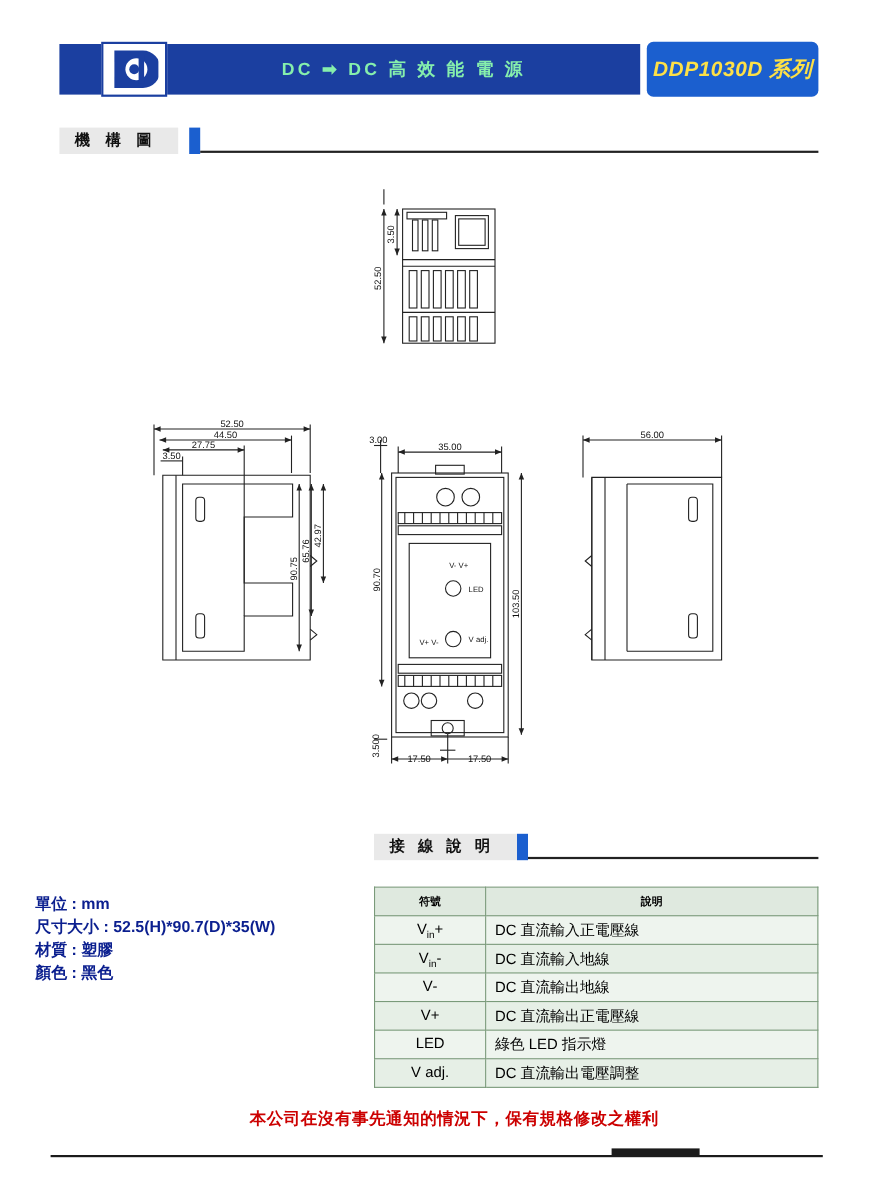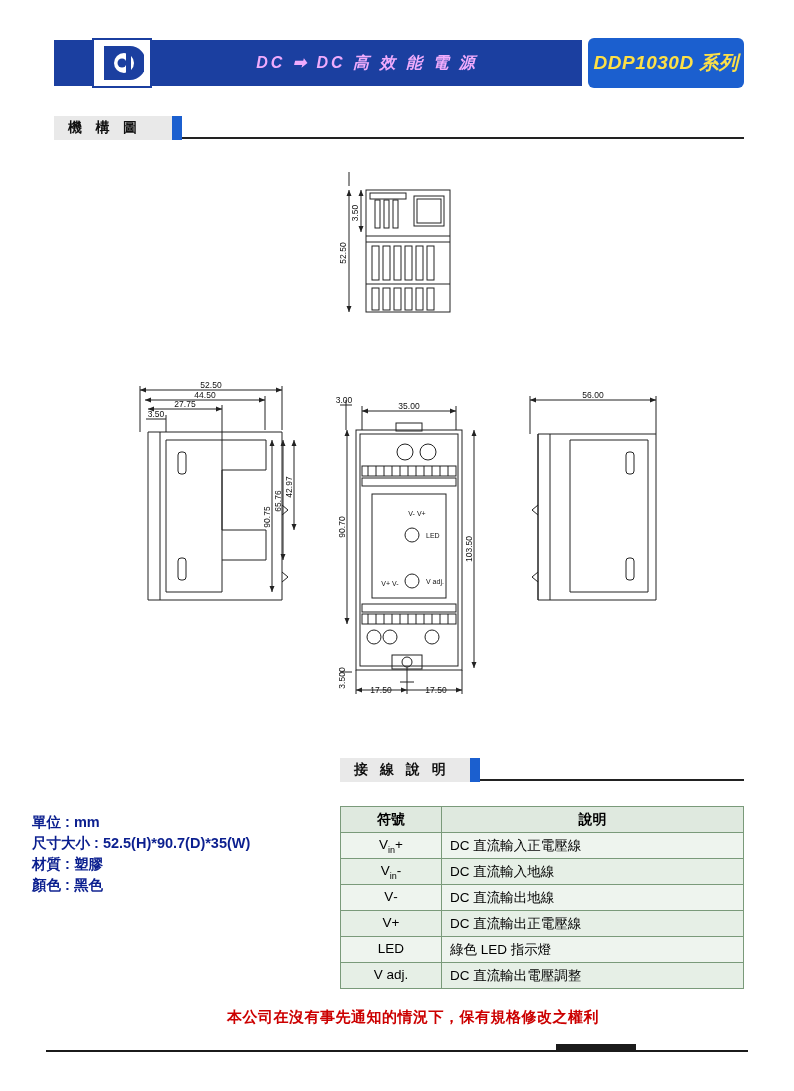--- a/index.html
+++ b/index.html
@@ -41,28 +41,27 @@
   .hdr-logo-glyph {
     position: absolute;
     left: 46px; top: 6px;
     width: 44px; height: 38px;
   }
   .hdr-bar {
     position: absolute;
     left: 98px; top: 2px;
     width: 430px; height: 46px;
     background: #1b3fa0;
-    color: #f0abfc;
+    color: #86efac;
     font-weight: bold;
     font-size: 16px;
     letter-spacing: 3px;
     display: flex;
     align-items: center;
     justify-content: center;
-    font-style: italic;
   }
   .hdr-series {
     position: absolute;
     left: 534px; top: 0px;
     width: 156px; height: 50px;
     background: #1b5fcf;
     border-radius: 6px;
     color: #fde047;
     font-weight: bold;
     font-size: 19px;
@@ -99,21 +98,21 @@
     background: #1b5fcf;
   }
   .sect .sect-rule {
     position: absolute;
     top: 21px;
     height: 2px;
     background: #222;
   }
 
   #sect-mech { left: 54px; top: 116px; width: 690px; }
-  #sect-mech .sect-box { width: 118px; font-family: Liberation Serif, serif; }
+  #sect-mech .sect-box { width: 108px; }
   #sect-mech .sect-tab { left: 118px; }
   #sect-mech .sect-rule { left: 128px; width: 562px; }
 
   
   .draw-svg {
     position: absolute;
     left: 0; top: 0;
   }
 
   
@@ -144,21 +143,21 @@
     font-size: 13px;
   }
   .wire-table th, .wire-table td {
     border: 1px solid #7a9a7a;
     height: 25px;
     padding: 0 8px;
   }
   .wire-table thead th {
     background: #dfe9df;
     font-weight: bold;
-    font-size: 14px;
+    font-size: 10px;
     text-align: center;
   }
   .wire-table thead th.sym { width: 84px; }
   .wire-table td.sym {
     text-align: center;
     background: #eef4ee;
     font-size: 13.5px;
   }
   .wire-table td.desc {
     text-align: left;

